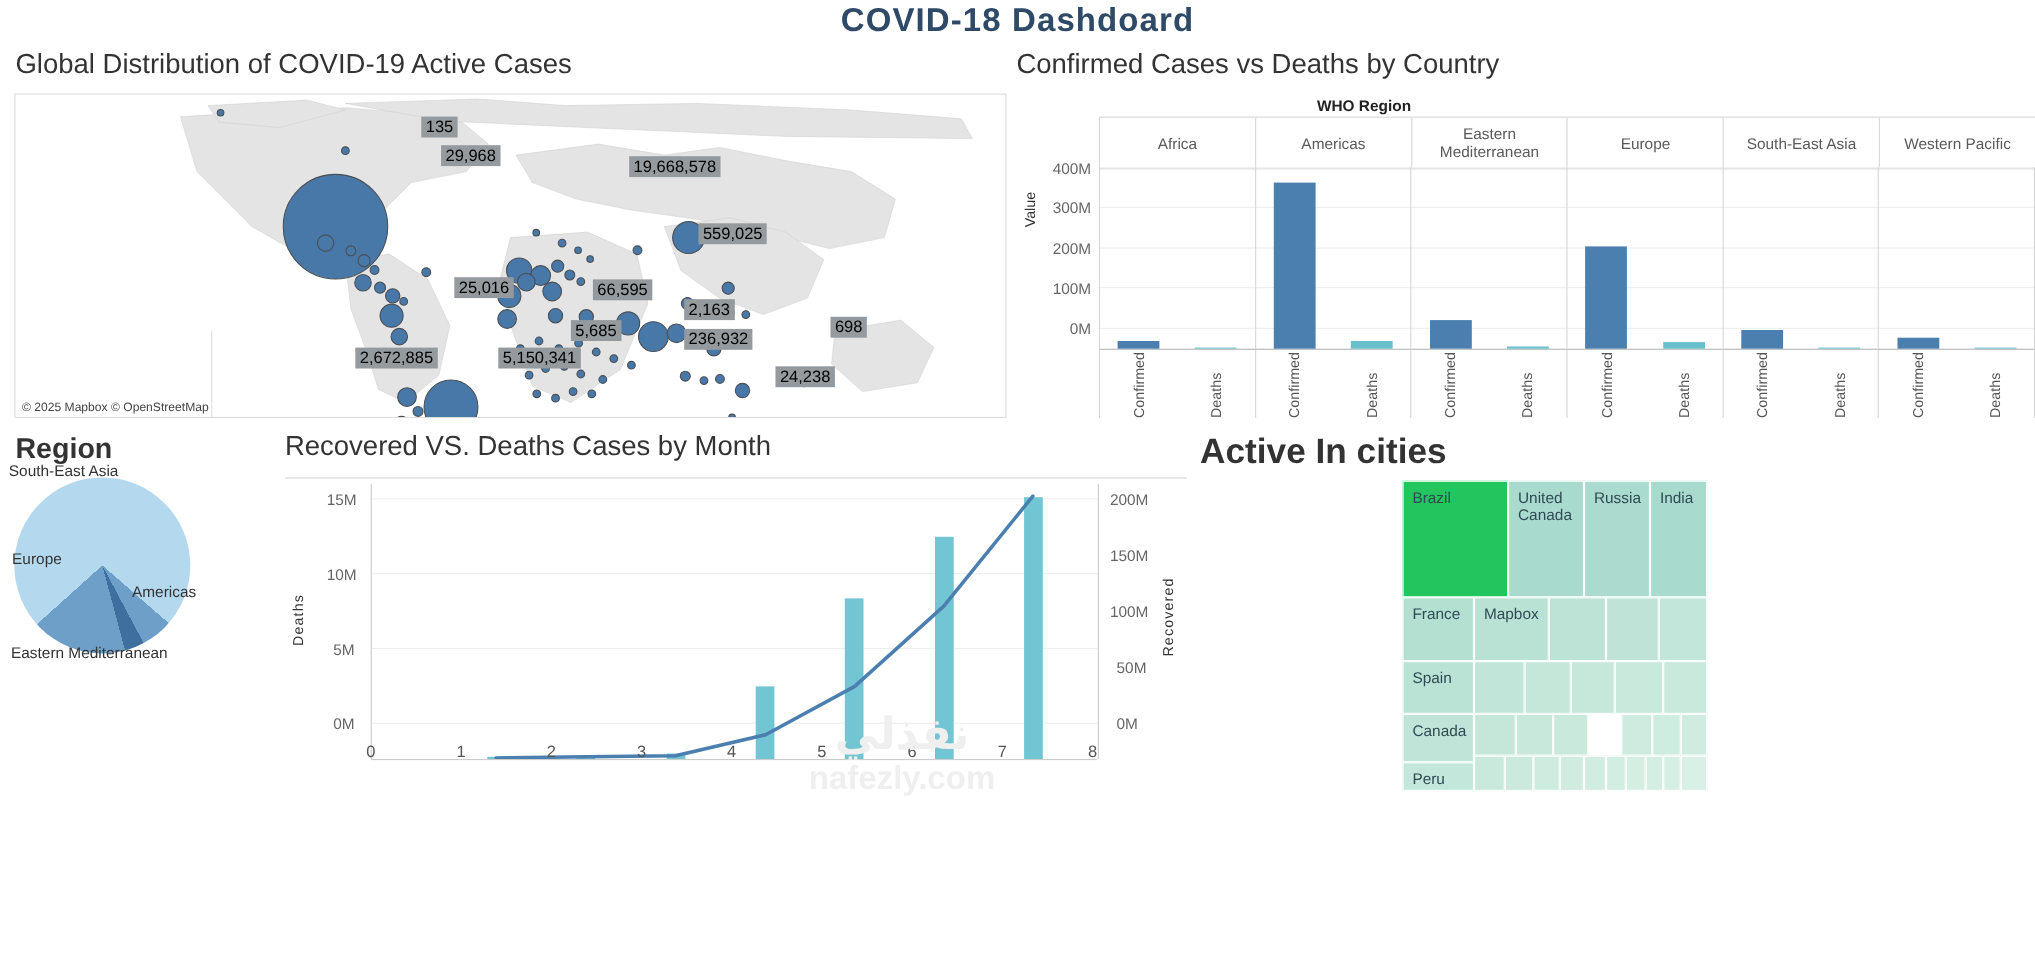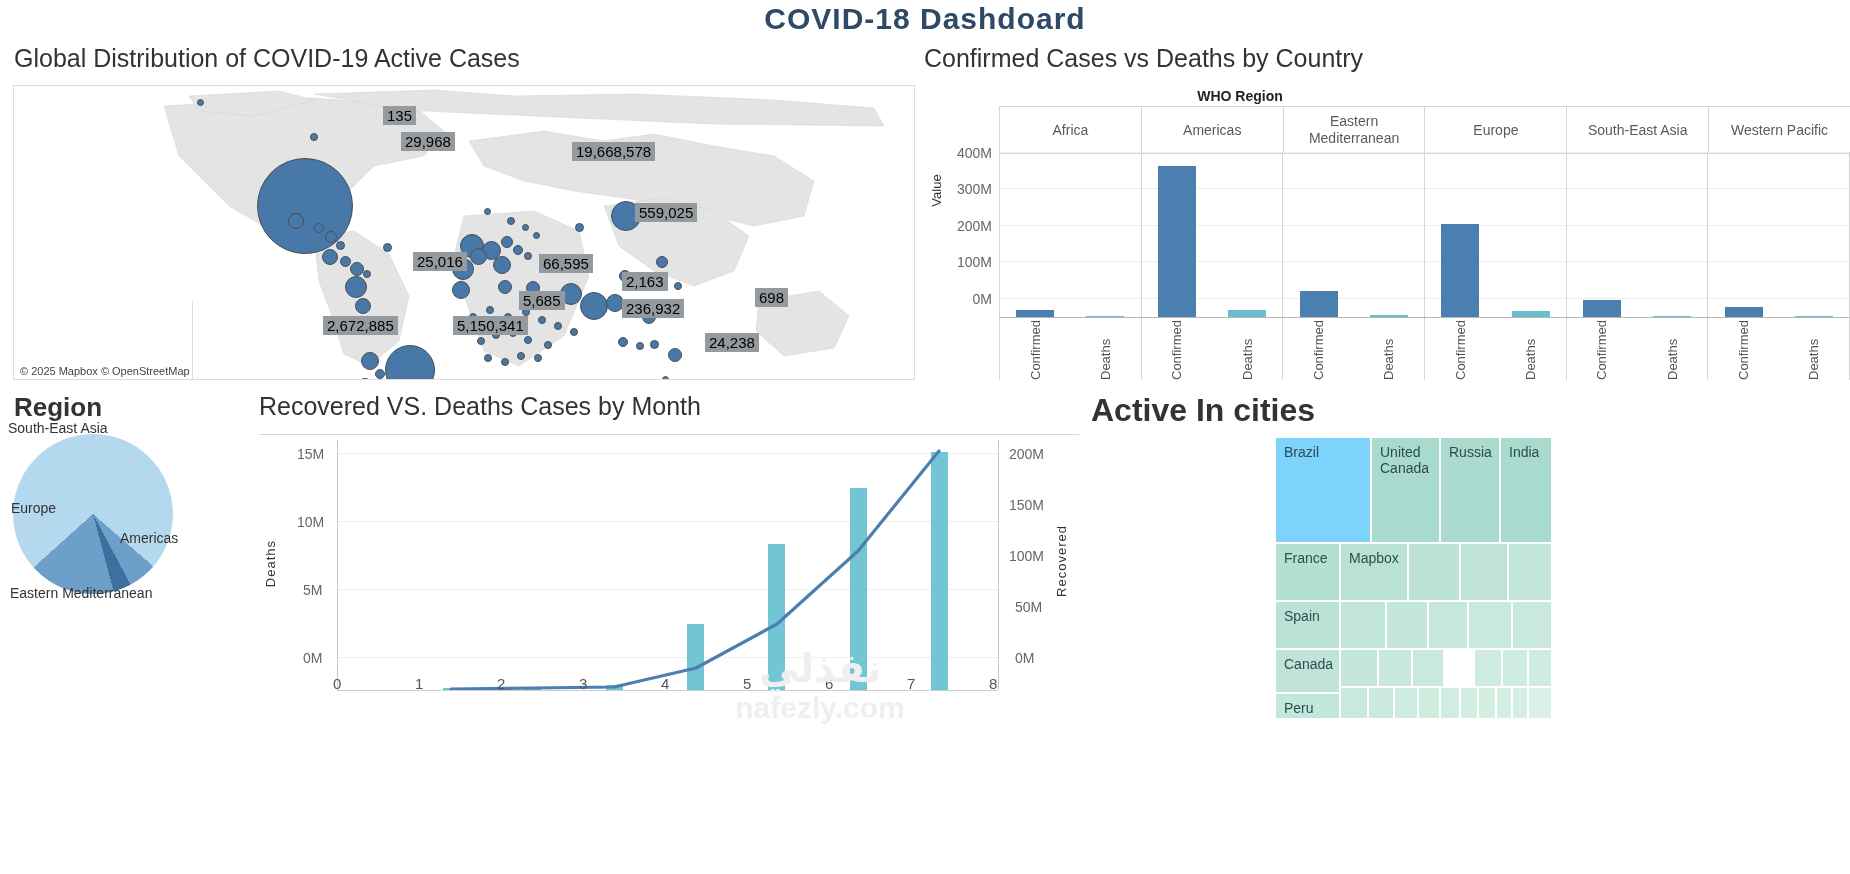--- a/index.html
+++ b/index.html
@@ -421,21 +421,21 @@
   <div class="cxtick" style="left:484px;top:245px;">5</div>
   <div class="cxtick" style="left:566px;top:245px;">6</div>
   <div class="cxtick" style="left:648px;top:245px;">7</div>
   <div class="cxtick" style="left:730px;top:245px;">8</div>
 
 </div>
 
 <div class="panel-title" id="tree-title">Active In cities</div>
 <div id="tree-panel">
 
-  <div class="tile" style="left:183px;top:0;width:96px;height:106px;background:#7dd3fc;">Brazil</div>
+  <div class="tile" style="left:183px;top:0;width:96px;height:106px;background:#22c55e;">Brazil</div>
   <div class="tile" style="left:279px;top:0;width:69px;height:106px;background:#a9dace;">
       <span style="display:block">United</span>
       <span style="display:block">Canada</span>
     </div>
   <div class="tile" style="left:348px;top:0;width:60px;height:106px;background:#aadbce;">Russia</div>
   <div class="tile" style="left:408px;top:0;width:52px;height:106px;background:#a9dace;">India</div>
 
   <div class="tile" style="left:183px;top:106px;width:65px;height:58px;background:#b4e0d2;">France</div>
   <div class="tile" style="left:183px;top:164px;width:65px;height:48px;background:#bbe3d5;">Spain</div>
   <div class="tile" style="left:183px;top:212px;width:65px;height:44px;background:#c0e5d8;">Canada</div>

